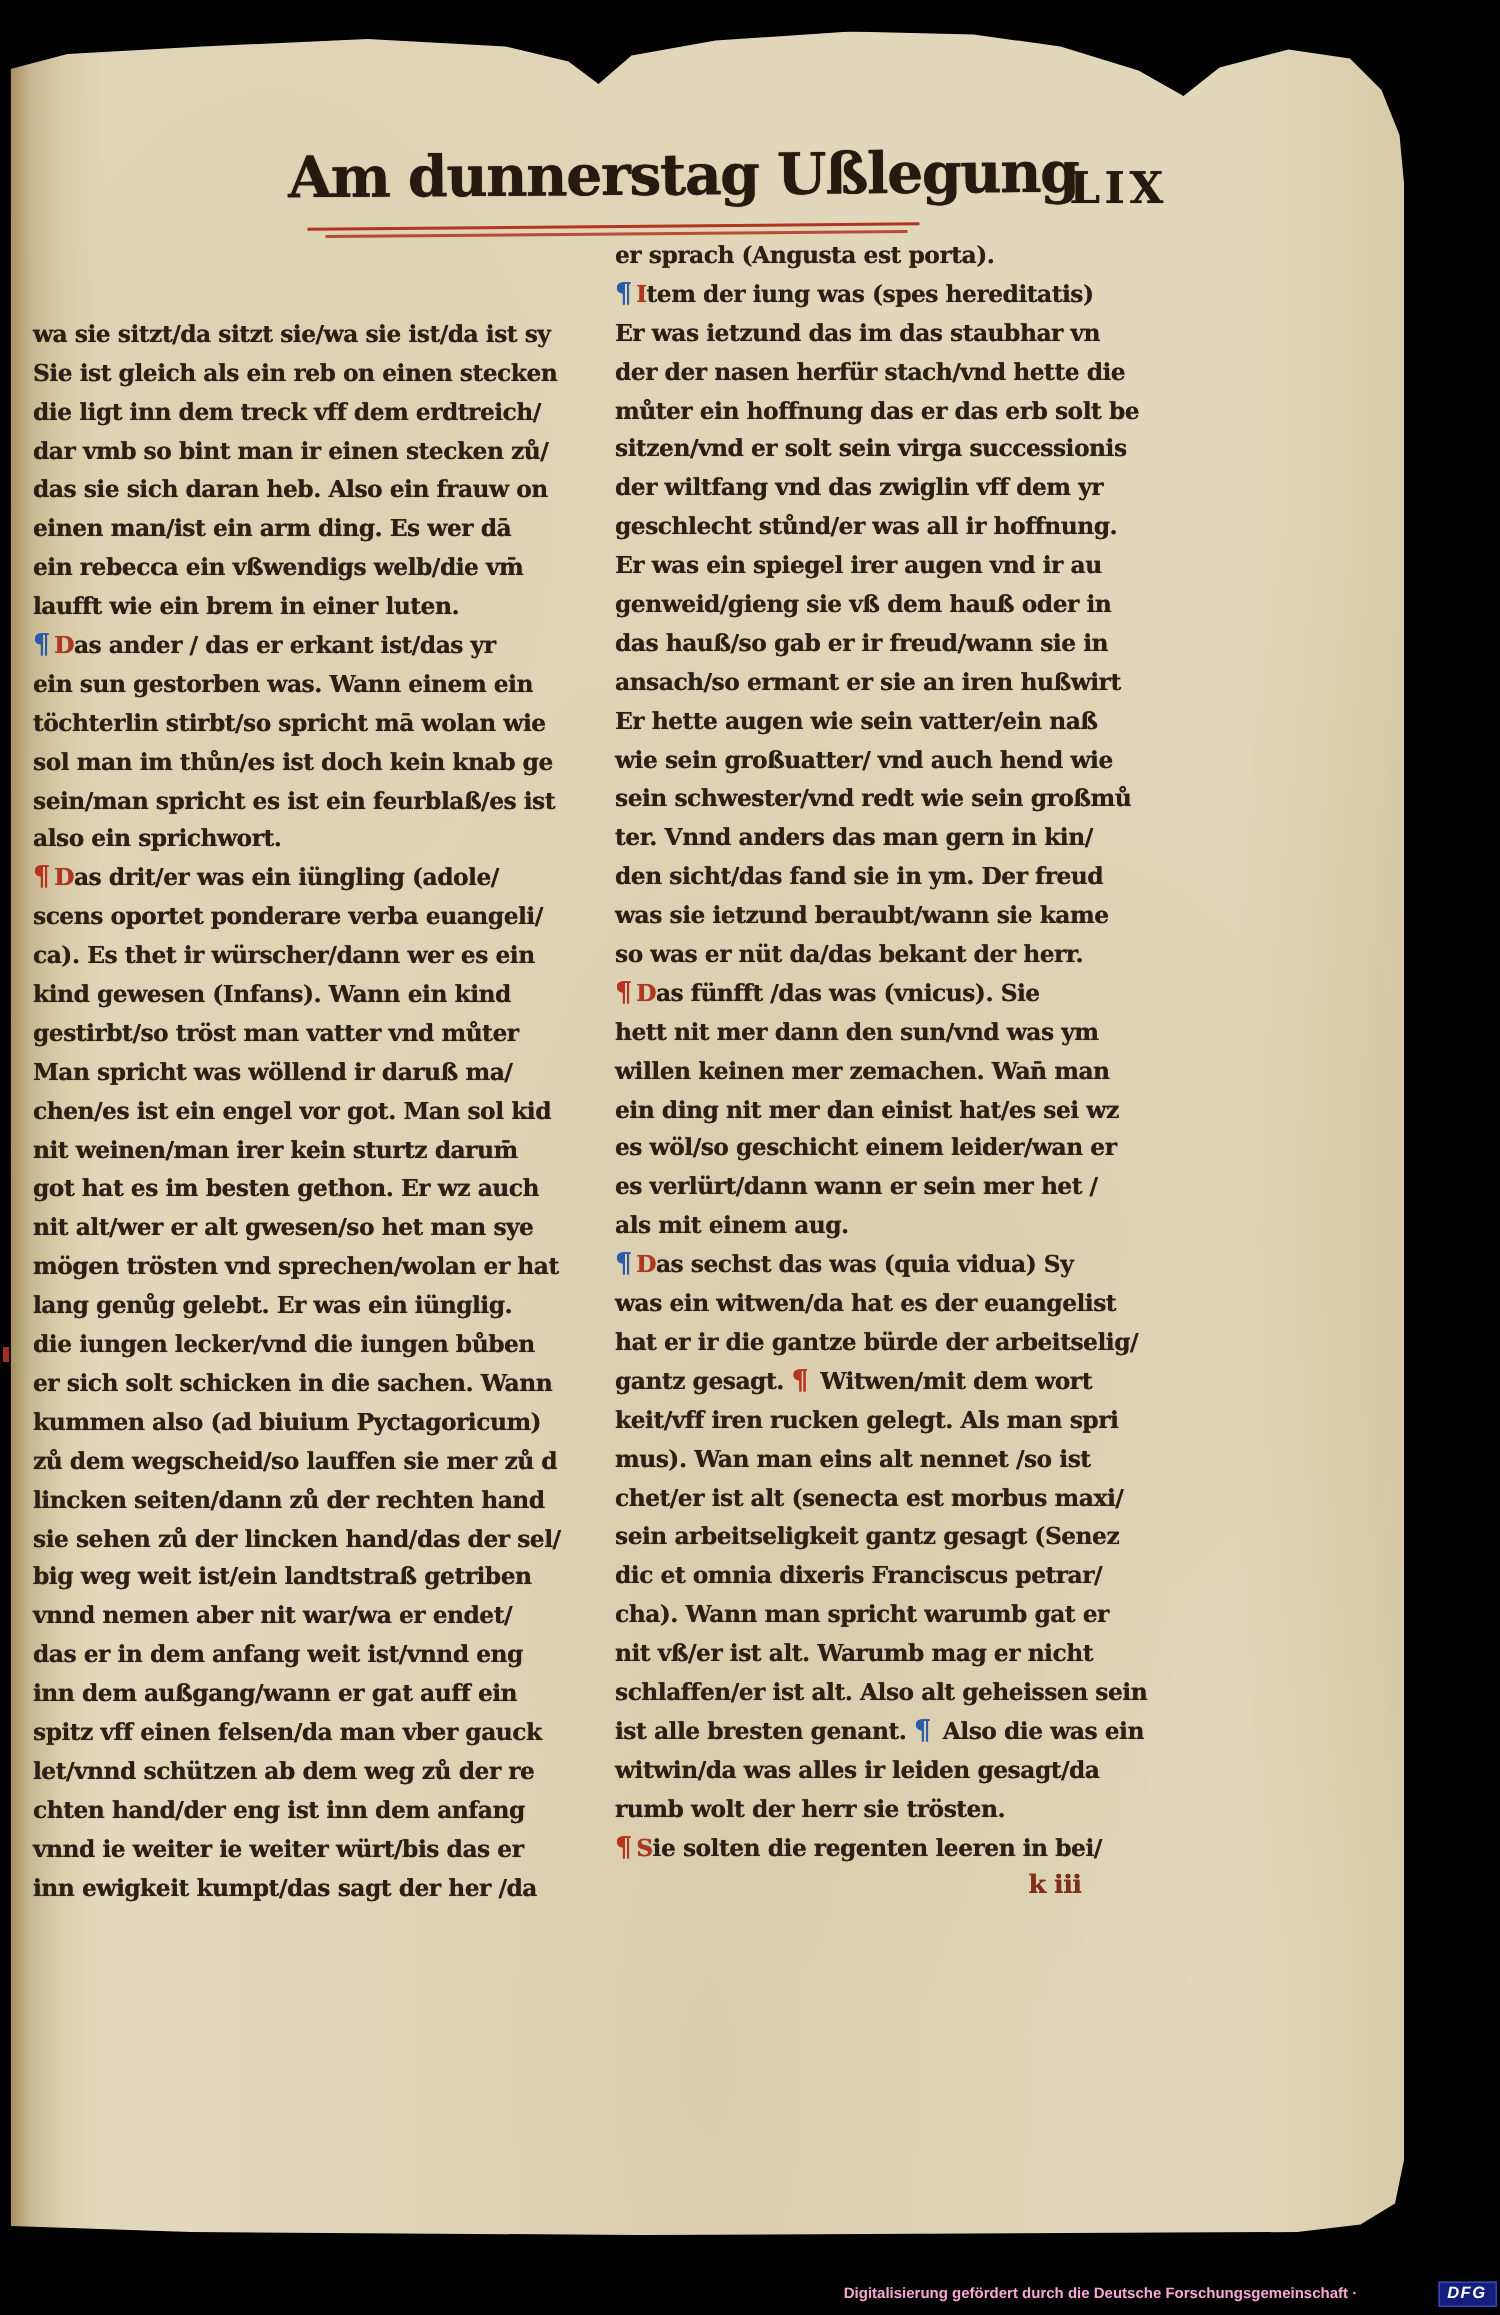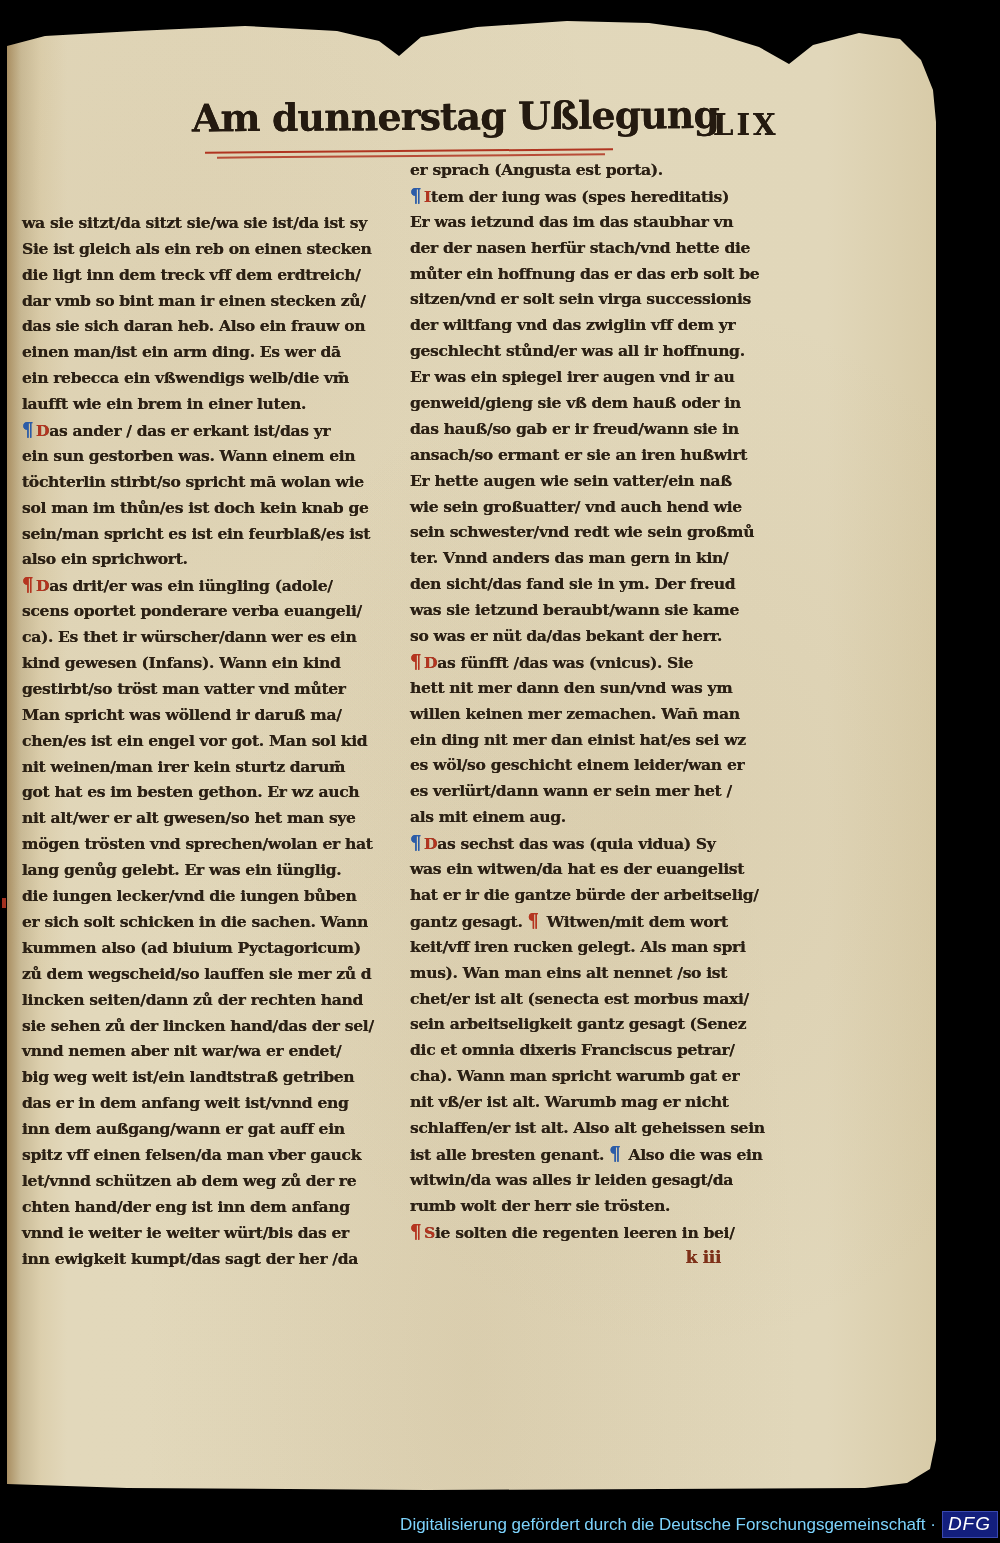--- a/index.html
+++ b/index.html
@@ -61,25 +61,26 @@
     text-align:right;padding-right:82px;color:#7e3018;
     font-size:17px;height:27px;line-height:27px;font-weight:700;
     text-shadow:0 0 .4px #7e3018;
   }
 
   
   #footer-bar{
     position:absolute;right:2px;bottom:5px;display:flex;align-items:center;gap:6px;
     font-family:"Liberation Sans", sans-serif;
   }
-  .credit{color:#7dd3fc;font-size:17px;font-weight:400;letter-spacing:0px;}
+  .credit{color:#f9a8d4;font-size:10px;font-weight:700;letter-spacing:0px;}
   .dfg-box{
-    background:#131f7d;color:#fff;font-weight:400;font-style:italic;
-    font-size:19px;padding:1px 6px 2px 5px;letter-spacing:1px;
+    background:#131f7d;color:#fff;font-weight:700;font-style:italic;
+    font-size:11px;padding:1px 6px 2px 5px;letter-spacing:1px;
     border:1px solid #3a49b0;
+    margin-left:48px;
   }
 </style>
 </head>
 <body>
 
 <div id="page">
   <div class="header-title">Am dunnerstag Ußlegung</div>
   <div class="title-underline"></div>
   <div class="title-underline2"></div>
   <div class="page-number">LIX</div>
@@ -111,22 +112,22 @@
         <div class="tline">got hat es im besten gethon. Er wz auch</div>
         <div class="tline">nit alt/wer er alt gwesen/so het man sye</div>
         <div class="tline">mögen trösten vnd sprechen/wolan er hat</div>
         <div class="tline">lang genůg gelebt. Er was ein iünglig.</div>
         <div class="tline">die iungen lecker/vnd die iungen bůben</div>
         <div class="tline">er sich solt schicken in die sachen. Wann</div>
         <div class="tline">kummen also (ad biuium Pyctagoricum)</div>
         <div class="tline">zů dem wegscheid/so lauffen sie mer zů d</div>
         <div class="tline">lincken seiten/dann zů der rechten hand</div>
         <div class="tline">sie sehen zů der lincken hand/das der sel/</div>
+        <div class="tline">big weg weit ist/ein landtstraß getriben</div>
         <div class="tline">vnnd nemen aber nit war/wa er endet/</div>
-        <div class="tline">big weg weit ist/ein landtstraß getriben</div>
         <div class="tline">das er in dem anfang weit ist/vnnd eng</div>
         <div class="tline">inn dem außgang/wann er gat auff ein</div>
         <div class="tline">spitz vff einen felsen/da man vber gauck</div>
         <div class="tline">let/vnnd schützen ab dem weg zů der re</div>
         <div class="tline">chten hand/der eng ist inn dem anfang</div>
         <div class="tline">vnnd ie weiter ie weiter würt/bis das er</div>
         <div class="tline">inn ewigkeit kumpt/das sagt der her /da</div>
       </div>
     <div class="col right">
         <div class="tline">er sprach (Angusta est porta).</div>

